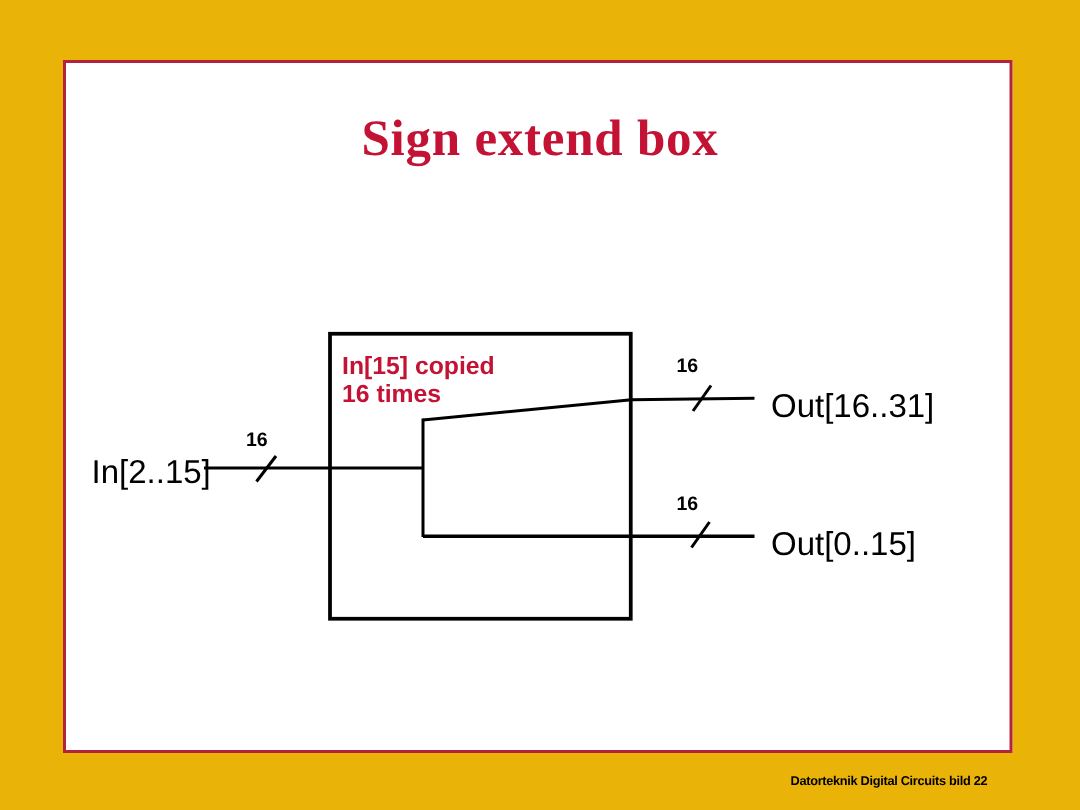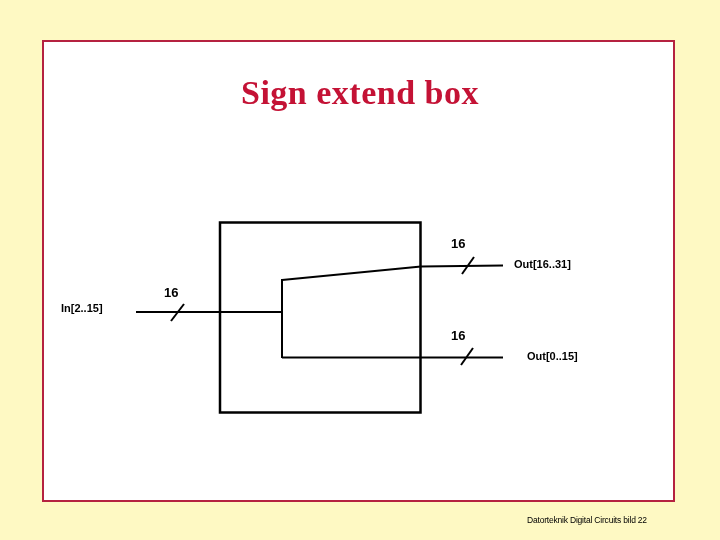--- a/index.html
+++ b/index.html
@@ -5,21 +5,21 @@
   html, body {
     margin: 0;
     padding: 0;
     background: #ffffff;
     font-family: "Liberation Sans", sans-serif;
   }
   .screenshot {
     position: relative;
     width: 720px;
     height: 540px;
-    background: #fef9c3;
+    background: #eab308;
     overflow: hidden;
   }
   .slide-border {
     position: absolute;
     left: 42px;
     top: 40px;
     width: 629px;
     height: 458px;
     border: 2px solid #b52240;
     background: #ffffff;
@@ -39,22 +39,22 @@
   .diagram-svg {
     position: absolute;
     left: 0;
     top: 0;
     width: 720px;
     height: 540px;
     pointer-events: none;
   }
   .label {
     position: absolute;
-    font-weight: 700;
-    font-size: 11px;
+    font-weight: 400;
+    font-size: 22px;
     color: #000000;
     white-space: nowrap;
   }
   .bus-width {
     position: absolute;
     font-weight: 700;
     font-size: 13px;
     color: #000000;
     white-space: nowrap;
   }
@@ -63,30 +63,30 @@
     left: 228px;
     top: 235px;
     font-weight: 700;
     font-size: 16.5px;
     line-height: 19px;
     color: #c41235;
     white-space: nowrap;
   }
   .in-label      { left: 61px;  top: 302px; }
   .out-top-label { left: 514px; top: 258px; }
-  .out-bot-label { left: 514px; top: 350px; margin-left: 13px; }
+  .out-bot-label { left: 514px; top: 350px; }
   .bus-in       { left: 164px; top: 285px; }
   .bus-out-top  { left: 451px; top: 236px; }
   .bus-out-bot  { left: 451px; top: 328px; }
   .slide-footer {
     position: absolute;
     left: 527px;
     top: 515px;
     font-size: 8.5px;
-    font-weight: 400;
+    font-weight: 700;
     letter-spacing: -0.2px;
     color: #000000;
     white-space: nowrap;
   }
 </style>
 </head>
 <body>
 
 <div class="screenshot">
 
@@ -105,20 +105,22 @@
     <path d="M282,280 L421,266.5 L503,265.5" fill="none" stroke="#000000" stroke-width="2"></path>
 
     <line x1="282" y1="357.5" x2="503" y2="357.5" stroke="#000000" stroke-width="2.2"></line>
 
     <line x1="171" y1="321" x2="184" y2="304" stroke="#000000" stroke-width="2"></line>
     <line x1="462" y1="274" x2="474" y2="257" stroke="#000000" stroke-width="2"></line>
     <line x1="461" y1="365" x2="473" y2="348" stroke="#000000" stroke-width="2"></line>
   </svg>
 
   <div class="box-annotation">
+    <div>In[15] copied</div>
+    <div>16 times</div>
   </div>
 
   <div class="label in-label">In[2..15]</div>
   <div class="bus-width bus-in">16</div>
 
   <div class="label out-top-label">Out[16..31]</div>
   <div class="bus-width bus-out-top">16</div>
 
   <div class="label out-bot-label">Out[0..15]</div>
   <div class="bus-width bus-out-bot">16</div>

